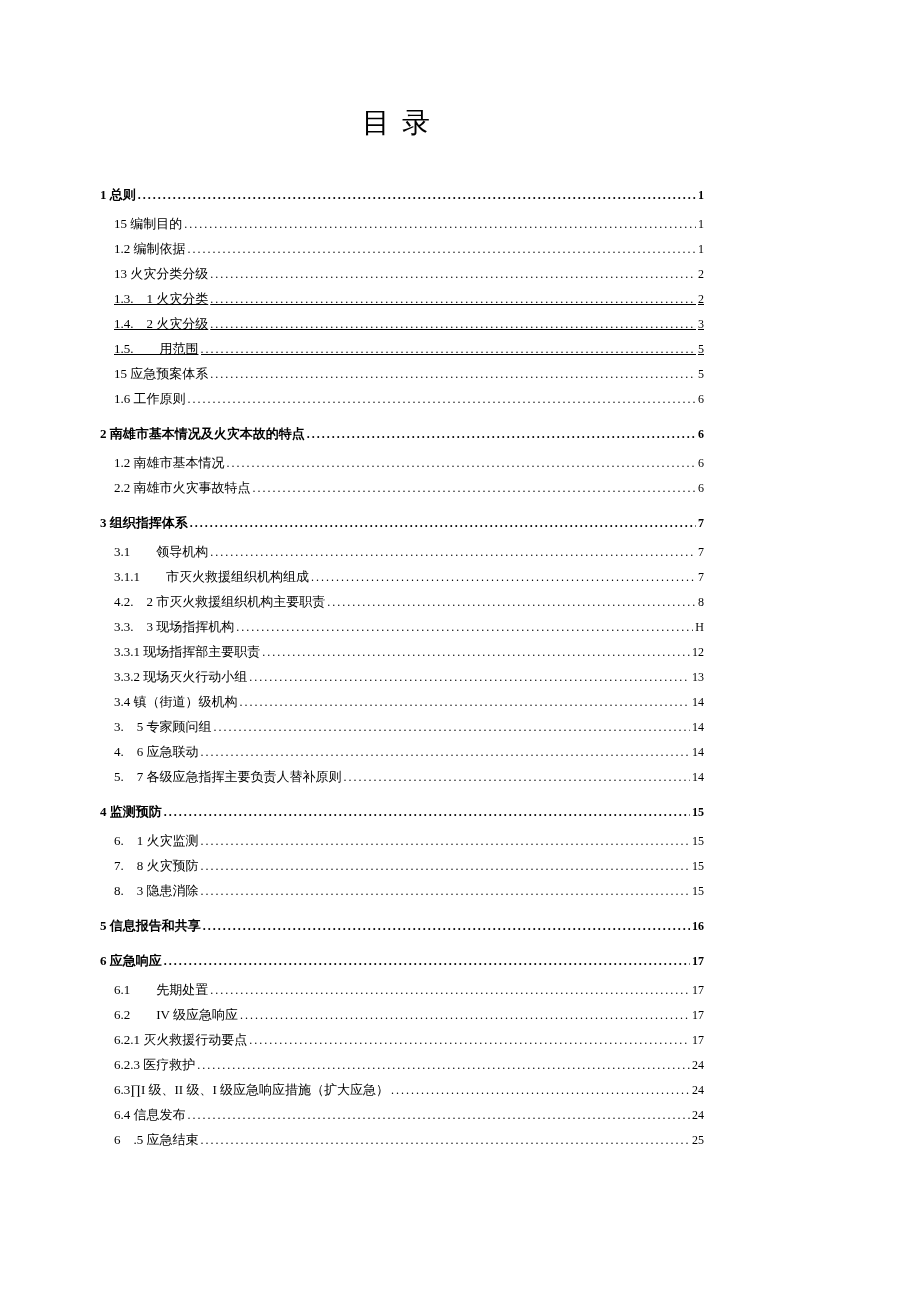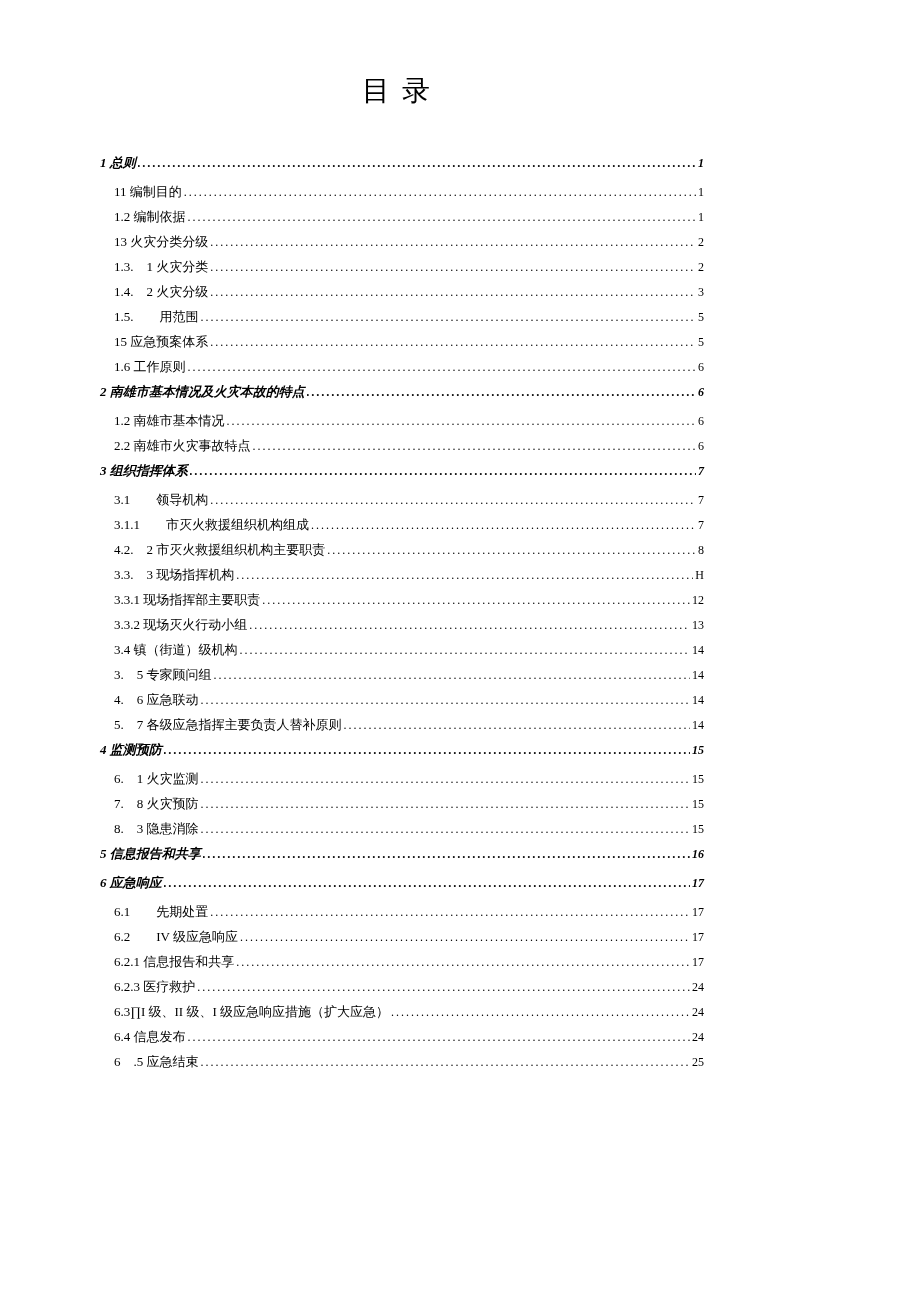--- a/index.html
+++ b/index.html
@@ -4,21 +4,21 @@
 <style>
   body {
     margin: 0;
     padding: 0;
     background: #fff;
     font-family: "SimSun", "宋体", serif;
     color: #000;
     width: 920px;
   }
   .page {
-    padding: 72px 100px 60px 100px;
+    padding: 104px 100px 60px 100px;
     box-sizing: border-box;
     width: 804px;
   }
   .title {
     text-align: center;
     font-size: 28px;
     letter-spacing: 12px;
     margin-bottom: 40px;
   }
   .toc-line {
@@ -43,38 +43,38 @@
   }
   .toc-dots::after {
     content: ".....................................................................................................................................................................................................................";
   }
   .toc-page {
     flex: 0 0 auto;
     font-size: 12px;
   }
   .bold { font-weight: bold; }
   .indent-1 { padding-left: 14px; }
-  .indent-2 { padding-left: 14px; }
-  .group-gap { margin-top: 0; margin-bottom: 4px; font-style: italic; }
+  .indent-2 { padding-left: 14px; text-decoration: underline; }
+  .group-gap { margin-top: 10px; margin-bottom: 4px; }
 </style>
 </head>
 <body>
 
 <div class="page">
 
   <div class="title">目录</div>
 
   <div id="toc-container">
       <div class="toc-line bold group-gap">
         <span class="toc-label">1 总则</span>
         <span class="toc-dots"></span>
         <span class="toc-page">1</span>
       </div>
       <div class="toc-line indent-1">
-        <span class="toc-label">11 编制目的</span>
+        <span class="toc-label">15 编制目的</span>
         <span class="toc-dots"></span>
         <span class="toc-page">1</span>
       </div>
       <div class="toc-line indent-1">
         <span class="toc-label">1.2 编制依据</span>
         <span class="toc-dots"></span>
         <span class="toc-page">1</span>
       </div>
       <div class="toc-line indent-1">
         <span class="toc-label">13 火灾分类分级</span>
@@ -210,21 +210,21 @@
         <span class="toc-label">6.1　　先期处置</span>
         <span class="toc-dots"></span>
         <span class="toc-page">17</span>
       </div>
       <div class="toc-line indent-1">
         <span class="toc-label">6.2　　IV 级应急响应</span>
         <span class="toc-dots"></span>
         <span class="toc-page">17</span>
       </div>
       <div class="toc-line indent-1">
-        <span class="toc-label">6.2.1 信息报告和共享</span>
+        <span class="toc-label">6.2.1 灭火救援行动要点</span>
         <span class="toc-dots"></span>
         <span class="toc-page">17</span>
       </div>
       <div class="toc-line indent-1">
         <span class="toc-label">6.2.3 医疗救护</span>
         <span class="toc-dots"></span>
         <span class="toc-page">24</span>
       </div>
       <div class="toc-line indent-1">
         <span class="toc-label">6.3∏I 级、II 级、I 级应急响应措施（扩大应急）</span>

